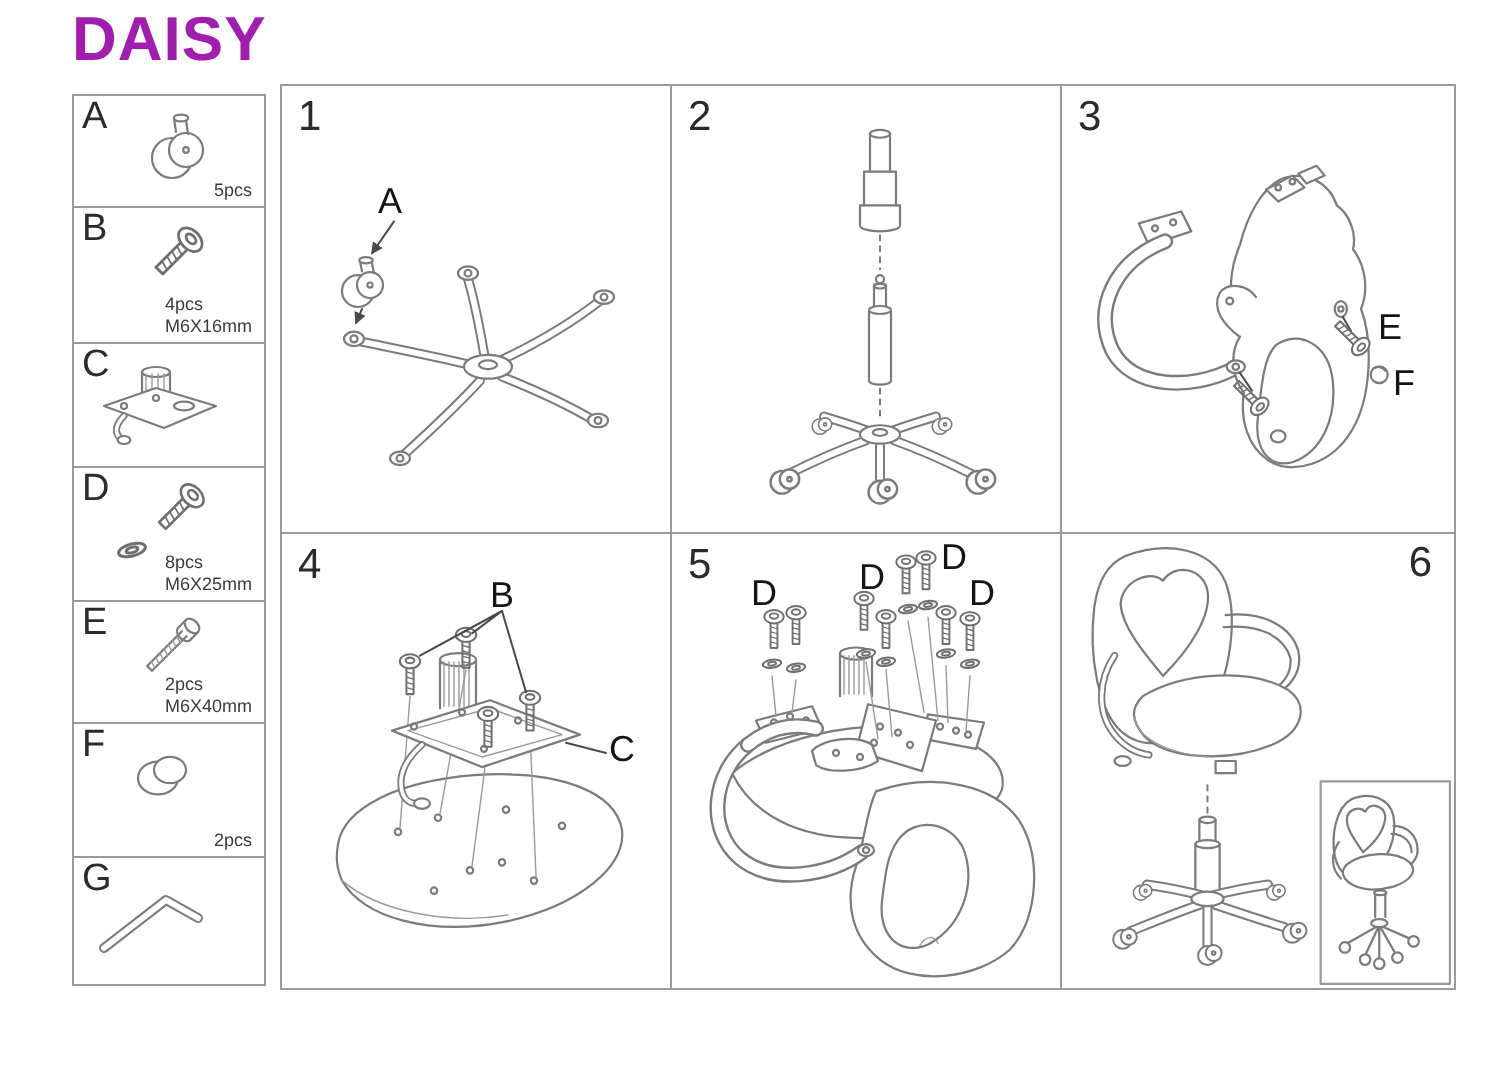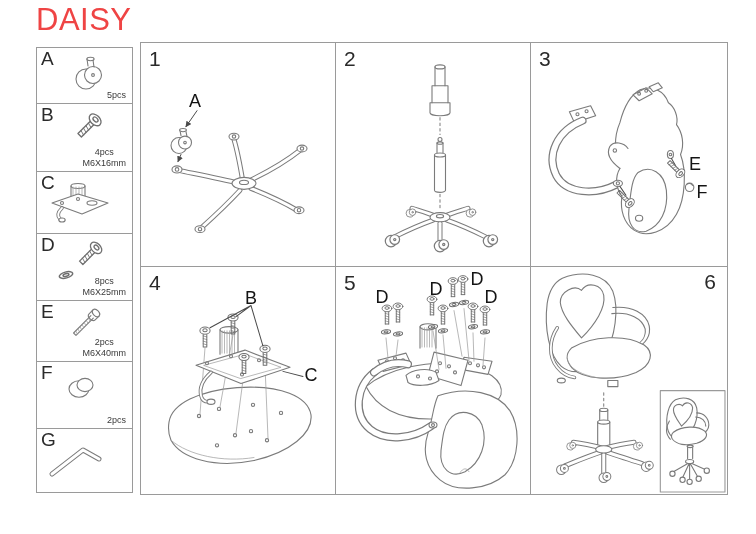--- a/index.html
+++ b/index.html
@@ -1,25 +1,25 @@
 <!DOCTYPE html>
 <html><head>
 <meta charset="utf-8">
 <style>
   html,body{margin:0;padding:0;background:#fff;}
   .sheet{position:relative;width:756px;height:534px;background:#fff;overflow:hidden;
          font-family:"Liberation Sans",sans-serif;}
-  .title{position:absolute;left:36px;top:2px;font-size:31px;font-weight:normal;
-         letter-spacing:.5px;color:#ef4444;text-align:right;}
+  .title{position:absolute;left:36px;top:2px;font-size:31px;font-weight:bold;
+         letter-spacing:.5px;color:#a21caf;text-align:right;}
   
   .parts{position:absolute;left:36px;top:47px;width:95px;display:flex;flex-direction:column;
          gap:1px;background:#9a9a9a;padding:1px;}
   .pbox{position:relative;background:#fff;}
   .pletter{position:absolute;left:4px;top:0;font-size:19px;color:#2b2b2b;}
-  .pqty{position:absolute;right:6px;bottom:3px;text-align:center;font-size:9px;
+  .pqty{position:absolute;right:6px;bottom:3px;text-align:left;font-size:9px;
         line-height:10.5px;color:#3a3a3a;}
   .icon{position:absolute;inset:0;width:100%;height:100%;}
   
   .grid{position:absolute;left:140px;top:42px;width:586px;height:451px;display:grid;
         grid-template-columns:194px 194px 1fr;grid-template-rows:223px 1fr;
         gap:1px;background:#9a9a9a;padding:1px;}
   .cell{position:relative;background:#fff;}
   .num{position:absolute;left:8px;top:4px;font-size:21px;color:#2a2a2a;}
   .num.right{left:auto;right:11px;top:3px;}
   .plbl{position:absolute;font-size:18px;color:#141414;transform:translate(-50%,-50%);}

